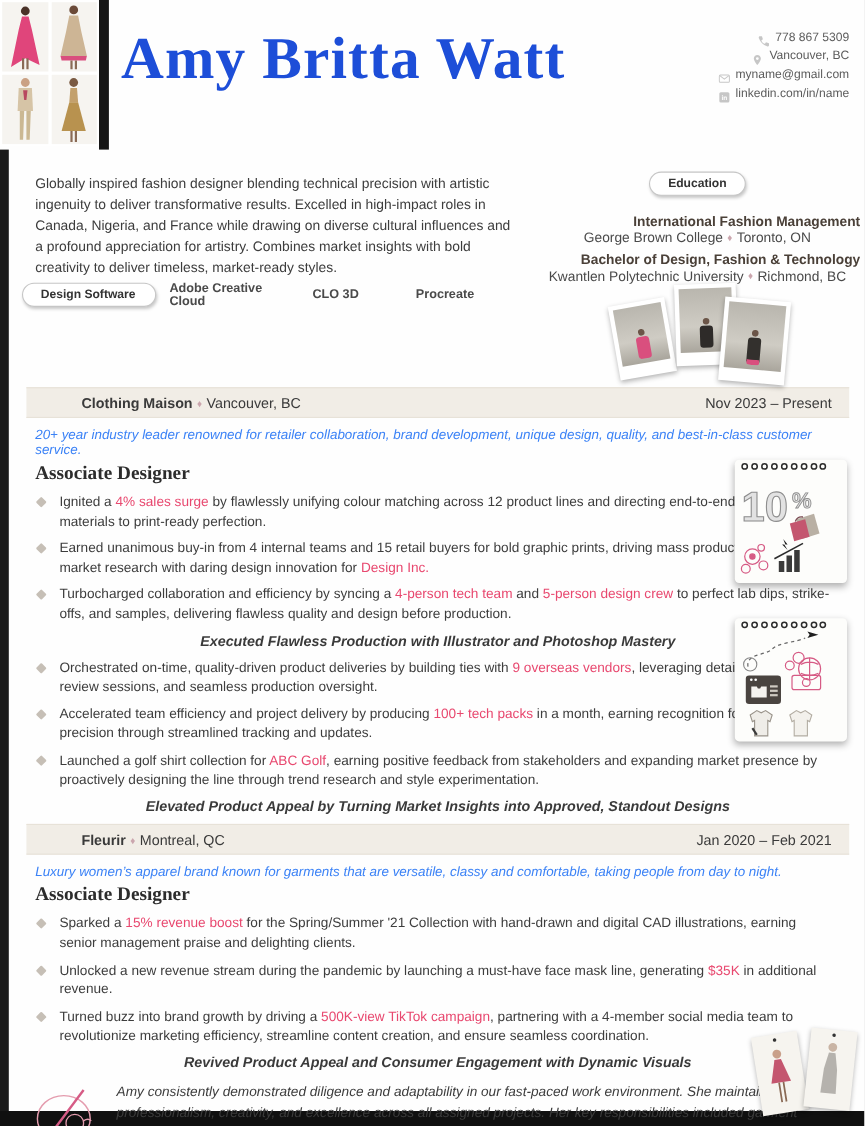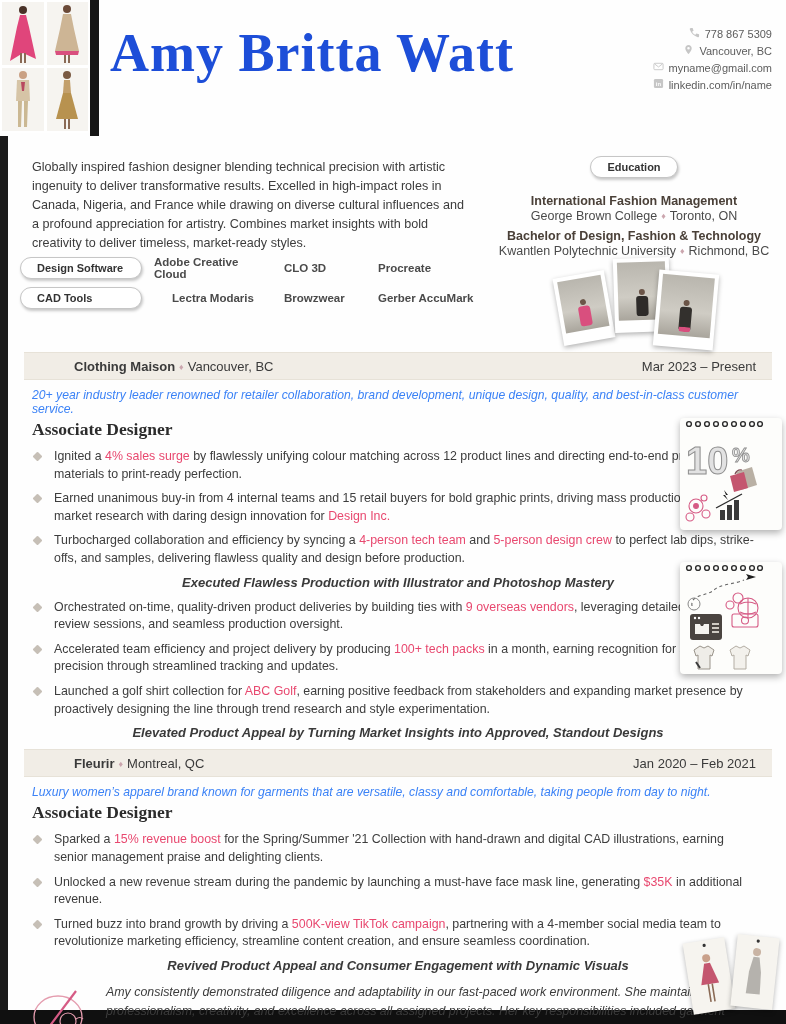--- a/index.html
+++ b/index.html
@@ -12,40 +12,40 @@
              display:flex;align-items:center;justify-content:flex-end;padding-right:16px;
              box-shadow:0 4px 4px rgba(0,0,0,.25);}
   .title-bar span{color:#f1f1f1;font-size:16.5px;letter-spacing:.4px;font-weight:300;}
   .img-grid{position:absolute;left:0;top:0;width:90px;height:133px;background:#fff;z-index:5;
             display:grid;grid-template-columns:1fr 1fr;grid-template-rows:1fr 1fr;gap:3px;padding:2px;box-sizing:border-box;}
   .img-grid .cell{background:#f6f4f0;display:flex;align-items:flex-end;justify-content:center;overflow:hidden;}
   .hdr-divider{position:absolute;left:90px;top:0;width:9px;height:136px;background:#161616;z-index:6;}
   .name{position:absolute;left:110px;top:22px;font-family:"Liberation Serif","DejaVu Serif",serif;
         font-weight:600;font-size:54px;color:#1d4ed8;letter-spacing:1px;white-space:nowrap;}
   .contacts{position:absolute;right:14px;top:26px;text-align:right;font-size:11px;color:#5c5c5c;line-height:17px;}
-  .contacts .c-row{display:flex;justify-content:flex-end;align-items:flex-start;gap:5px;}
+  .contacts .c-row{display:flex;justify-content:flex-end;align-items:flex-end;gap:5px;}
   .c-ic{width:11px;height:11px;display:inline-block;opacity:.55;}
 
   
   .left-rail{position:absolute;left:0;top:136px;width:8px;height:876px;background:#1b1b1b;}
   .bottom-bar{position:absolute;left:0;bottom:0;width:786px;height:14px;background:#101010;}
 
   
   .summary{position:absolute;left:32px;top:158px;width:438px;font-size:12.6px;line-height:1.5;color:#3c3c3c;}
   .pill{display:inline-block;border:1px solid #c6c6c6;border-radius:15px;padding:4px 16px;
         font-weight:bold;font-size:11px;color:#333;background:#fff;box-shadow:1px 2px 3px rgba(0,0,0,.22);white-space:nowrap;}
   .skills{position:absolute;left:20px;top:256px;width:460px;}
   .skill-row{display:grid;grid-template-columns:122px 118px 82px 1fr;column-gap:12px;align-items:center;margin-bottom:7px;}
   .skill-row .pill{text-align:left;}
   .skill-item{font-size:11.5px;font-weight:bold;color:#4a4a4a;}
 
   
   .edu{position:absolute;left:486px;top:156px;width:296px;text-align:center;}
   .edu .pill{margin-bottom:10px;}
-  .edu-degree{font-size:12.5px;font-weight:bold;color:#4a4038;margin-top:6px;}
+  .edu-degree{font-size:12.5px;font-weight:bold;color:#4a4038;margin-top:6px;text-align:right;}
   .edu-school{font-size:12.5px;color:#4a4a4a;margin-top:1px;}
   .diamond{color:#cba6ae;font-size:9px;padding:0 4px;vertical-align:1px;}
 
   
   .polaroids{position:absolute;left:552px;top:258px;width:180px;height:92px;}
   .polaroid{position:absolute;background:#fff;box-shadow:0 2px 5px rgba(0,0,0,.3);padding:4px 4px 12px;}
   .photo{background:linear-gradient(180deg,#b9b6ae 0%,#cfccc4 60%,#a9a59c 100%);position:relative;overflow:hidden;}
   .fig{position:absolute;left:50%;bottom:4px;transform:translateX(-50%);}
   .fig .head{width:6px;height:6px;border-radius:50%;background:#6b5548;margin:0 auto 1px;}
   .fig .body{width:12px;height:20px;border-radius:3px;margin:0 auto;}
@@ -69,21 +69,21 @@
   .tagline{text-align:center;font-weight:bold;font-style:italic;font-size:13px;color:#3a3a3a;margin:7px 0 9px;}
   .band2{margin-top:6px;}
 
   
   .quote{display:flex;gap:14px;margin-top:10px;padding-right:34px;align-items:flex-start;}
   .quote-ic{flex:0 0 64px;margin-left:4px;}
   .quote-text{font-style:italic;font-size:12.4px;line-height:1.5;color:#3c3c3c;}
   .quote-attr{font-style:normal;color:#8f8f8f;font-size:12px;}
 
   
-  .notepad{position:absolute;right:4px;width:102px;height:112px;background:#fdfdfb;border-radius:4px;
+  .notepad{position:absolute;right:16px;width:102px;height:112px;background:#fdfdfb;border-radius:4px;
            box-shadow:0 3px 7px rgba(0,0,0,.3);z-index:3;}
   .np1{top:418px;} .np2{top:562px;}
 
   
   .cards{position:absolute;right:4px;bottom:10px;width:100px;height:78px;z-index:4;}
   .card{position:absolute;background:#f6f4ef;box-shadow:0 2px 5px rgba(0,0,0,.3);width:42px;height:72px;}
   .card.c1{left:6px;top:4px;transform:rotate(-9deg);}
   .card.c2{left:52px;top:0;transform:rotate(6deg);}
 </style>
 </head>
@@ -162,26 +162,20 @@
   <div class="bottom-bar"></div>
 
   <div class="summary">Globally inspired fashion designer blending technical precision with artistic ingenuity to deliver transformative results. Excelled in high-impact roles in Canada, Nigeria, and France while drawing on diverse cultural influences and a profound appreciation for artistry. Combines market insights with bold creativity to deliver timeless, market-ready styles.</div>
 
   <div class="skills">
     <div class="skill-row">
       <span class="pill">Design Software</span>
       <span class="skill-item">Adobe Creative Cloud</span>
       <span class="skill-item">CLO 3D</span>
       <span class="skill-item">Procreate</span>
-    </div>
-    <div class="skill-row">
-      <span class="pill">CAD Tools</span>
-      <span class="skill-item" style="text-align:center">Lectra Modaris</span>
-      <span class="skill-item">Browzwear</span>
-      <span class="skill-item">Gerber AccuMark</span>
     </div>
   </div>
 
   <div class="edu">
     <span class="pill">Education</span>
     <div class="edu-degree">International Fashion Management</div>
     <div class="edu-school">
       <span>George Brown College</span><span class="diamond">♦</span><span>Toronto, ON</span>
     </div>
     <div class="edu-degree">Bachelor of Design, Fashion &amp; Technology</div>
@@ -215,21 +209,21 @@
           </div>
         </div>
       </div>
   </div>
 
 
   <div class="content">
 
     <div class="band">
       <span><span class="co">Clothing Maison</span><span class="diamond">♦</span><span>Vancouver, BC</span></span>
-      <span>Mar 2023 – Present</span>
+      <span>Nov 2023 – Present</span>
     </div>
     <div class="blurb">20+ year industry leader renowned for retailer collaboration, brand development, unique design, quality, and best-in-class customer service.</div>
     <div class="role">Associate Designer</div>
 
     <ul class="bullets pad-r">
       <li>
           <span class="blt"></span>
           <span><span>Ignited a </span><span class="hl">4% sales surge</span><span> by flawlessly unifying colour matching across 12 product lines and directing end-to-end production from materials to print-ready perfection.</span></span>
         </li>
       <li>

